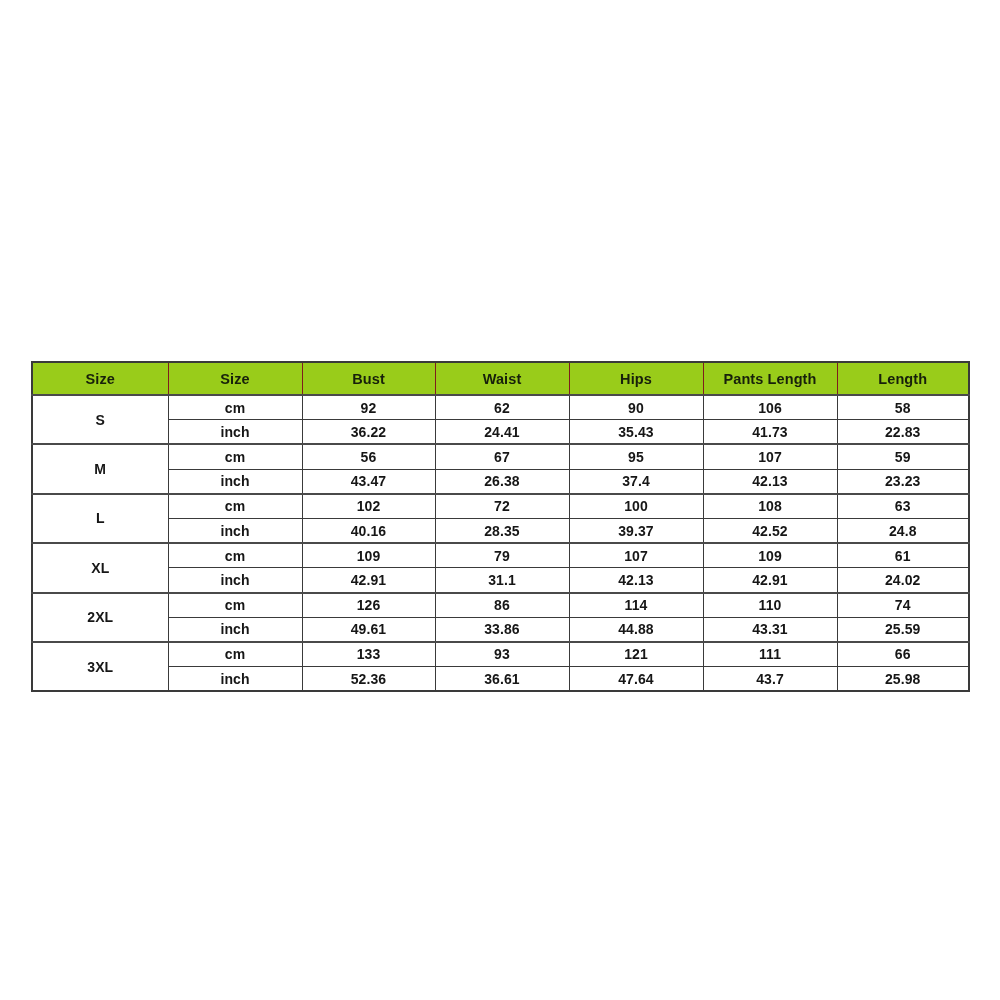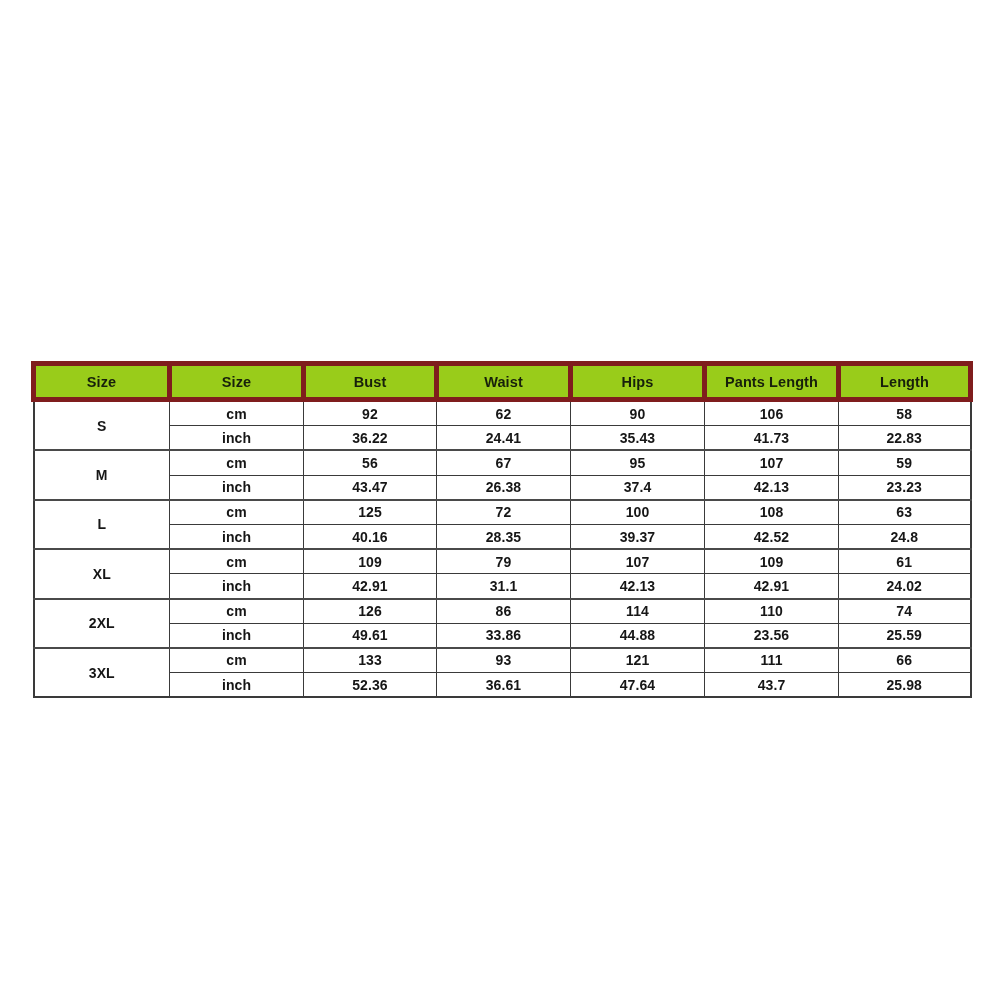--- a/index.html
+++ b/index.html
@@ -38,21 +38,21 @@
     padding: 0;
     letter-spacing: 0.1px;
   }
 
   
   table.size-chart thead th {
     background: #99CC1A;
     color: #17200b;
     height: 31px;
     font-size: 14.5px;
-    border: 5px solid #7f1d1d;
+    border: 1px solid #7f1d1d;
   }
 
   
   table.size-chart tbody td {
     height: 23.2px;
     font-size: 14px;
     background: #ffffff;
   }
 
   
@@ -143,21 +143,21 @@
         <td>43.47</td>
         <td>26.38</td>
         <td>37.4</td>
         <td>42.13</td>
         <td>23.23</td>
       </tr>
 
       <tr class="group-start">
         <td class="size-cell" rowspan="2">L</td>
         <td>cm</td>
-        <td>125</td>
+        <td>102</td>
         <td>72</td>
         <td>100</td>
         <td>108</td>
         <td>63</td>
       </tr>
       <tr class="sub-row">
         <td>inch</td>
         <td>40.16</td>
         <td>28.35</td>
         <td>39.37</td>
@@ -190,21 +190,21 @@
         <td>86</td>
         <td>114</td>
         <td>110</td>
         <td>74</td>
       </tr>
       <tr class="sub-row">
         <td>inch</td>
         <td>49.61</td>
         <td>33.86</td>
         <td>44.88</td>
-        <td>23.56</td>
+        <td>43.31</td>
         <td>25.59</td>
       </tr>
 
       <tr class="group-start">
         <td class="size-cell" rowspan="2">3XL</td>
         <td>cm</td>
         <td>133</td>
         <td>93</td>
         <td>121</td>
         <td>111</td>

